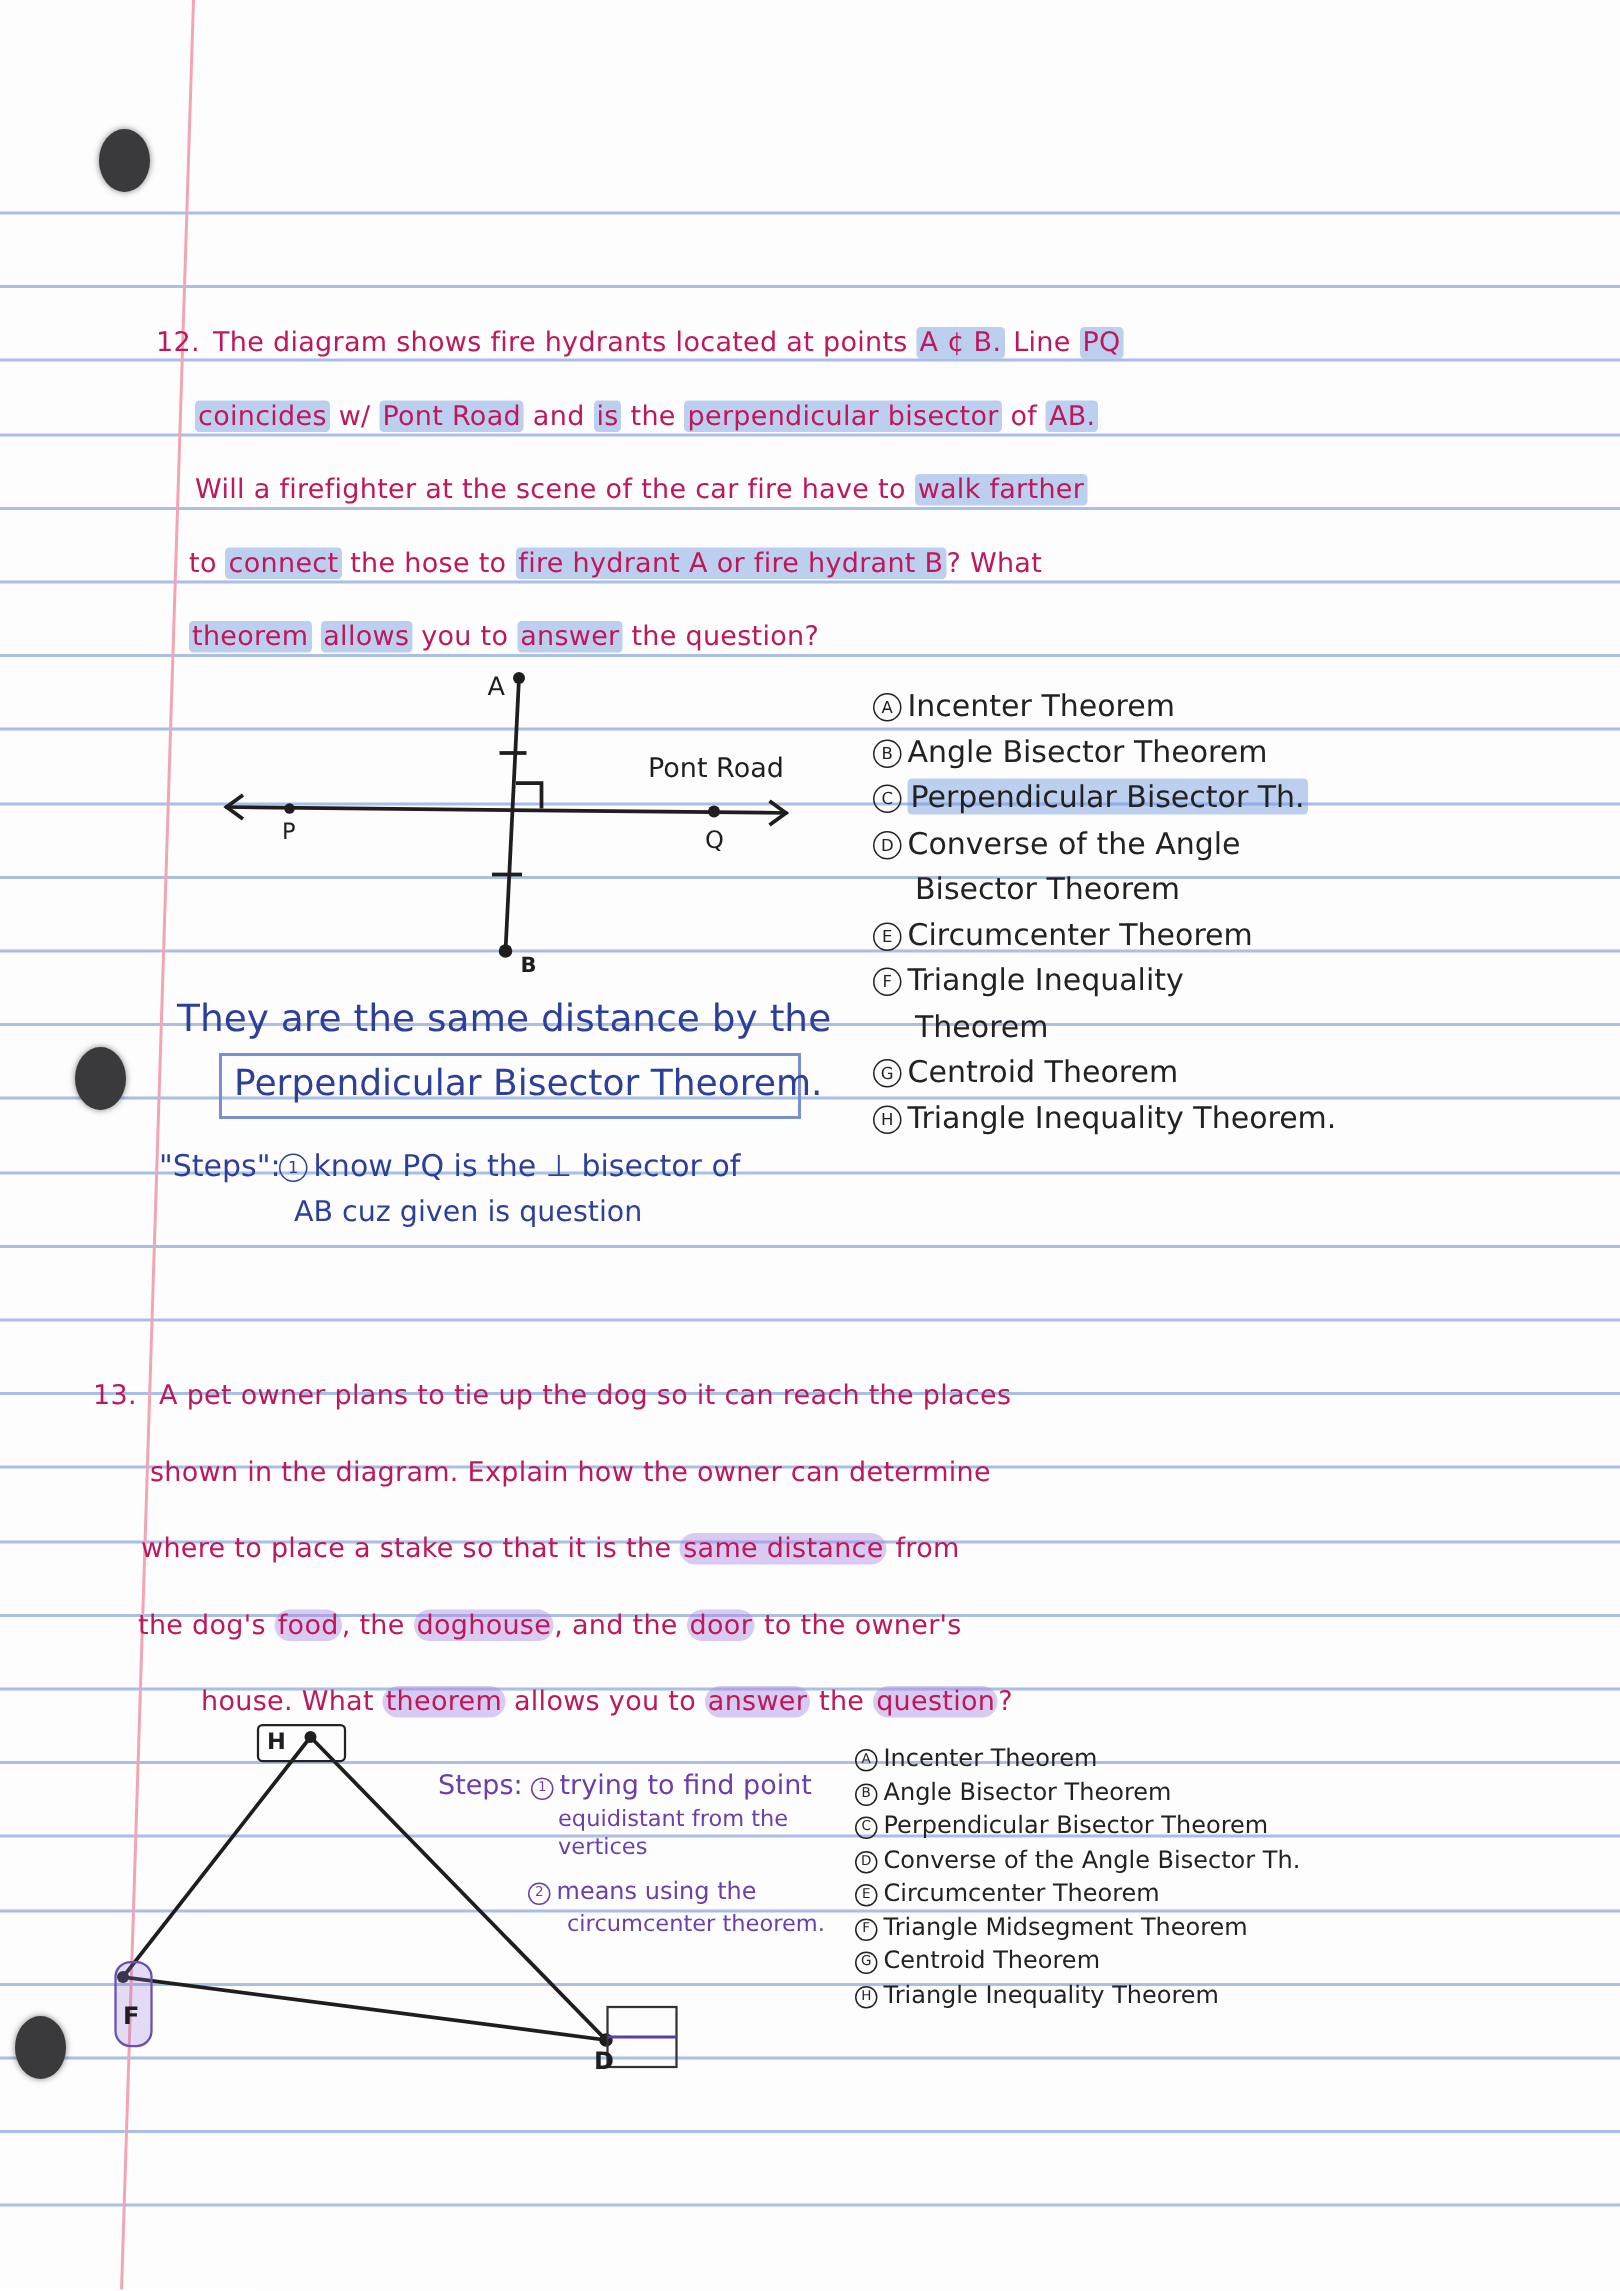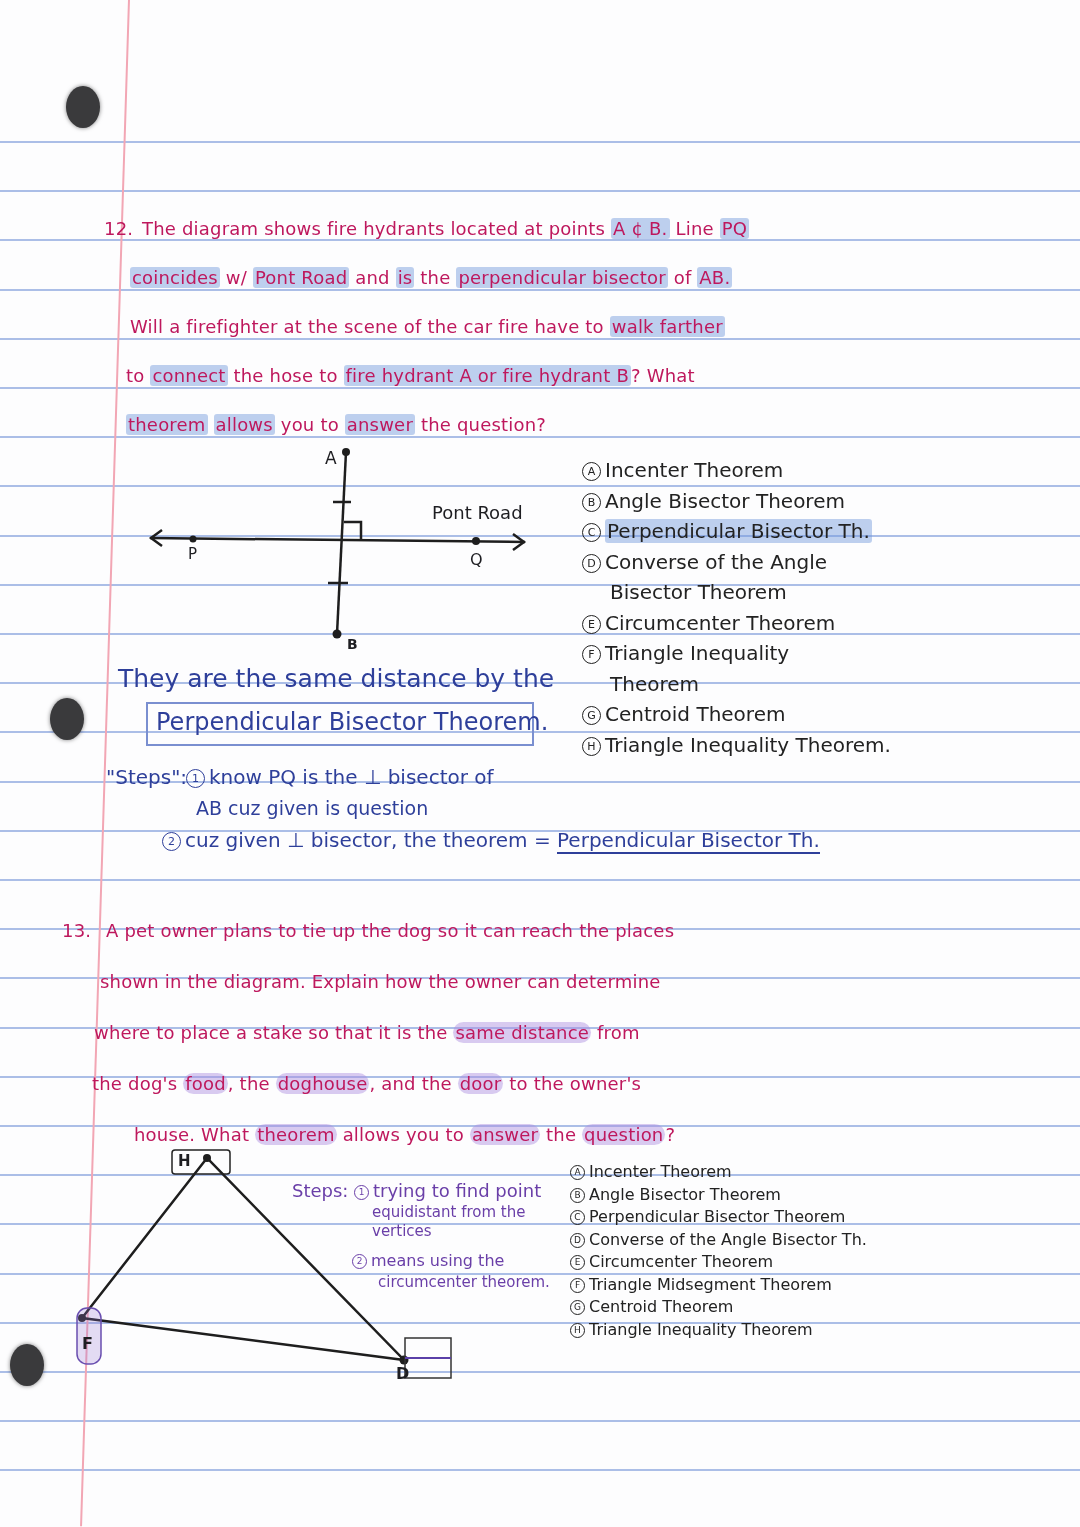--- a/index.html
+++ b/index.html
@@ -118,23 +118,20 @@
 
   <div class="t blue-ink" style="left:118px;top:664px;font-size:25px;">They are the same distance by the</div>
   <div class="answer-box"></div>
   <div class="t blue-ink" style="left:156px;top:708px;font-size:24px;">Perpendicular Bisector Theorem.</div>
 
   <div class="t blue-ink" style="left:106px;top:765px;font-size:20px;">"Steps":</div>
   <div class="t blue-ink" style="left:186px;top:765px;font-size:20px;">
     <span class="circ" style="border-color:#2e3f9a;">1</span><span>know PQ is the ⊥ bisector of</span>
   </div>
   <div class="t blue-ink" style="left:196px;top:797px;font-size:19px;">AB cuz given is question</div>
-  <div class="t blue-ink" style="left:162px;top:828px;font-size:20px;">
-    <span class="circ" style="border-color:#2e3f9a;">2</span><span>cuz given ⊥ bisector, the theorem = </span><span class="underline">Perpendicular Bisector Th.</span>
-  </div>
 
   <div class="t q" style="left:62px;top:920px;">13.</div>
   <div id="q13-text">
       <div class="t q" style="left: 106px; top: 920px;"><span>A pet owner plans to tie up the dog so it can reach the places</span></div>
       <div class="t q" style="left: 100px; top: 971px;"><span>shown in the diagram. Explain how the owner can determine</span></div>
       <div class="t q" style="left: 94px; top: 1022px;"><span>where to place a stake so that it is the </span><span class="hl-purple">same distance</span><span> from</span></div>
       <div class="t q" style="left: 92px; top: 1073px;"><span>the dog's </span><span class="hl-purple">food</span><span>, the </span><span class="hl-purple">doghouse</span><span>, and the </span><span class="hl-purple">door</span><span> to the owner's</span></div>
       <div class="t q" style="left: 90px; top: 1124px; margin-left: 44px;"><span>house. What </span><span class="hl-purple">theorem</span><span> allows you to </span><span class="hl-purple">answer</span><span> the </span><span class="hl-purple">question</span><span>?</span></div>
     </div>
 

